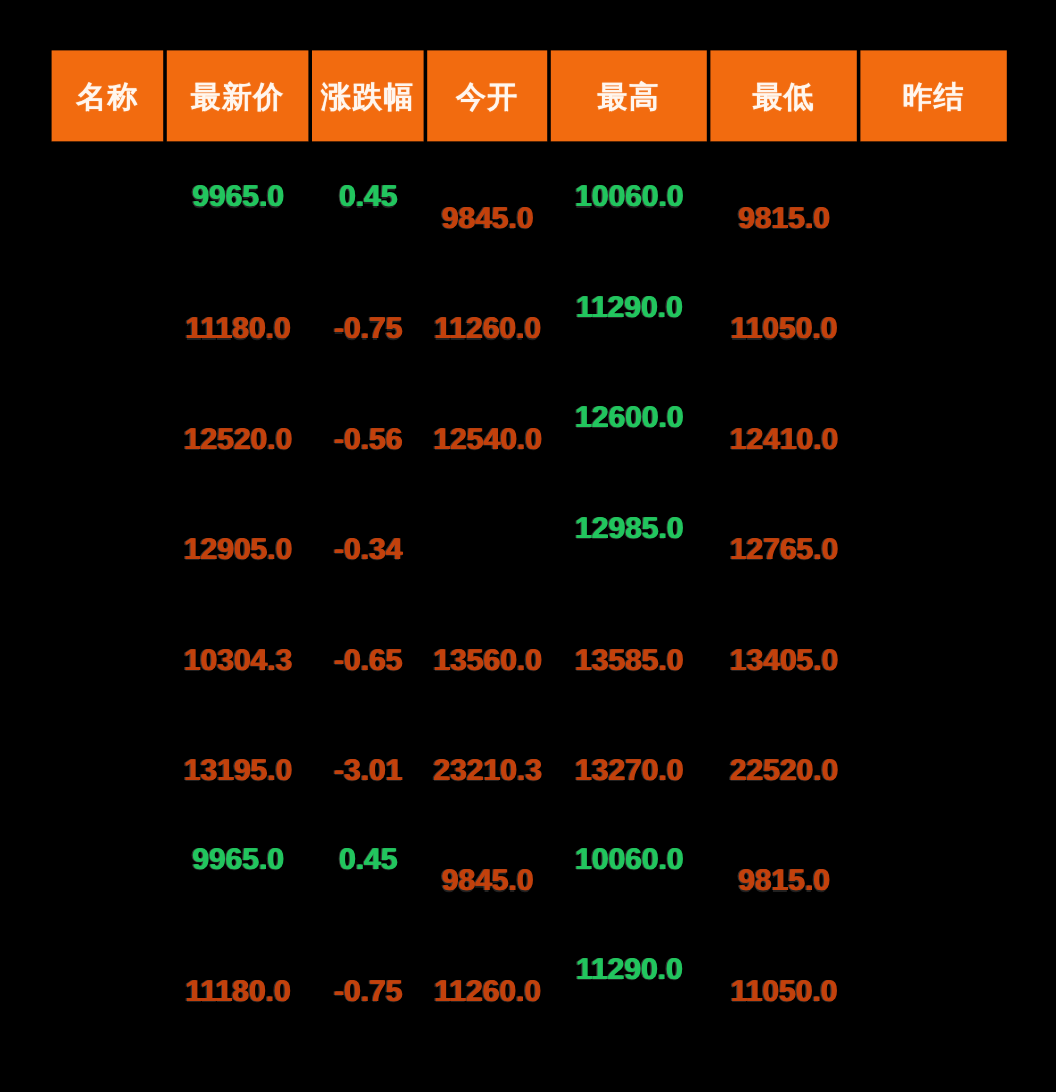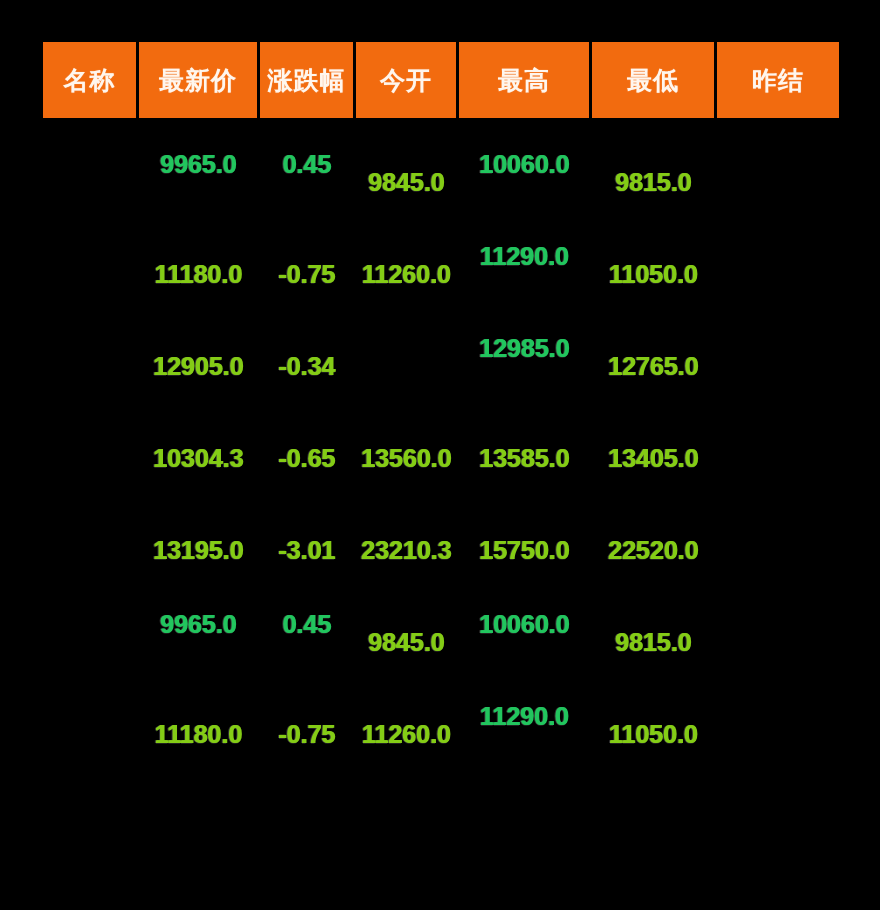--- a/index.html
+++ b/index.html
@@ -56,21 +56,21 @@
   .val {
     display: inline-block;
     text-shadow:
       1px 0 0 currentColor,
       -1px 0 0 rgba(90,90,90,0.55),
       0 1px 0 rgba(70,70,70,0.45);
     filter: blur(0.35px);
   }
 
   td.up   .val { color: #22c55e; }
-  td.down .val { color: #84cc16; margin-top: 36px; }
+  td.down .val { color: #c2410c; margin-top: 36px; }
 
   
   col.c-name  { width: 93px; }
   col.c-last  { width: 118px; }
   col.c-chg   { width: 93px; }
   col.c-open  { width: 100px; }
   col.c-high  { width: 130px; }
   col.c-low   { width: 122px; }
   col.c-prev  { width: 122px; }
 </style>
@@ -112,20 +112,29 @@
         <td><span class="val"></span></td>
         <td class="down"><span class="val">11180.0</span></td>
         <td class="down"><span class="val">-0.75</span></td>
         <td class="down"><span class="val">11260.0</span></td>
         <td class="up"><span class="val">11290.0</span></td>
         <td class="down"><span class="val">11050.0</span></td>
         <td><span class="val"></span></td>
       </tr>
       <tr>
         <td><span class="val"></span></td>
+        <td class="down"><span class="val">12520.0</span></td>
+        <td class="down"><span class="val">-0.56</span></td>
+        <td class="down"><span class="val">12540.0</span></td>
+        <td class="up"><span class="val">12600.0</span></td>
+        <td class="down"><span class="val">12410.0</span></td>
+        <td><span class="val"></span></td>
+      </tr>
+      <tr>
+        <td><span class="val"></span></td>
         <td class="down"><span class="val">12905.0</span></td>
         <td class="down"><span class="val">-0.34</span></td>
         <td><span class="val"></span></td>
         <td class="up"><span class="val">12985.0</span></td>
         <td class="down"><span class="val">12765.0</span></td>
         <td><span class="val"></span></td>
       </tr>
       <tr>
         <td><span class="val"></span></td>
         <td class="down"><span class="val">10304.3</span></td>
@@ -133,21 +142,21 @@
         <td class="down"><span class="val">13560.0</span></td>
         <td class="down"><span class="val">13585.0</span></td>
         <td class="down"><span class="val">13405.0</span></td>
         <td><span class="val"></span></td>
       </tr>
       <tr>
         <td><span class="val"></span></td>
         <td class="down"><span class="val">13195.0</span></td>
         <td class="down"><span class="val">-3.01</span></td>
         <td class="down"><span class="val">23210.3</span></td>
-        <td class="down"><span class="val">15750.0</span></td>
+        <td class="down"><span class="val">13270.0</span></td>
         <td class="down"><span class="val">22520.0</span></td>
         <td><span class="val"></span></td>
       </tr>
       <tr>
         <td><span class="val"></span></td>
         <td class="up"><span class="val">9965.0</span></td>
         <td class="up"><span class="val">0.45</span></td>
         <td class="down"><span class="val">9845.0</span></td>
         <td class="up"><span class="val">10060.0</span></td>
         <td class="down"><span class="val">9815.0</span></td>

